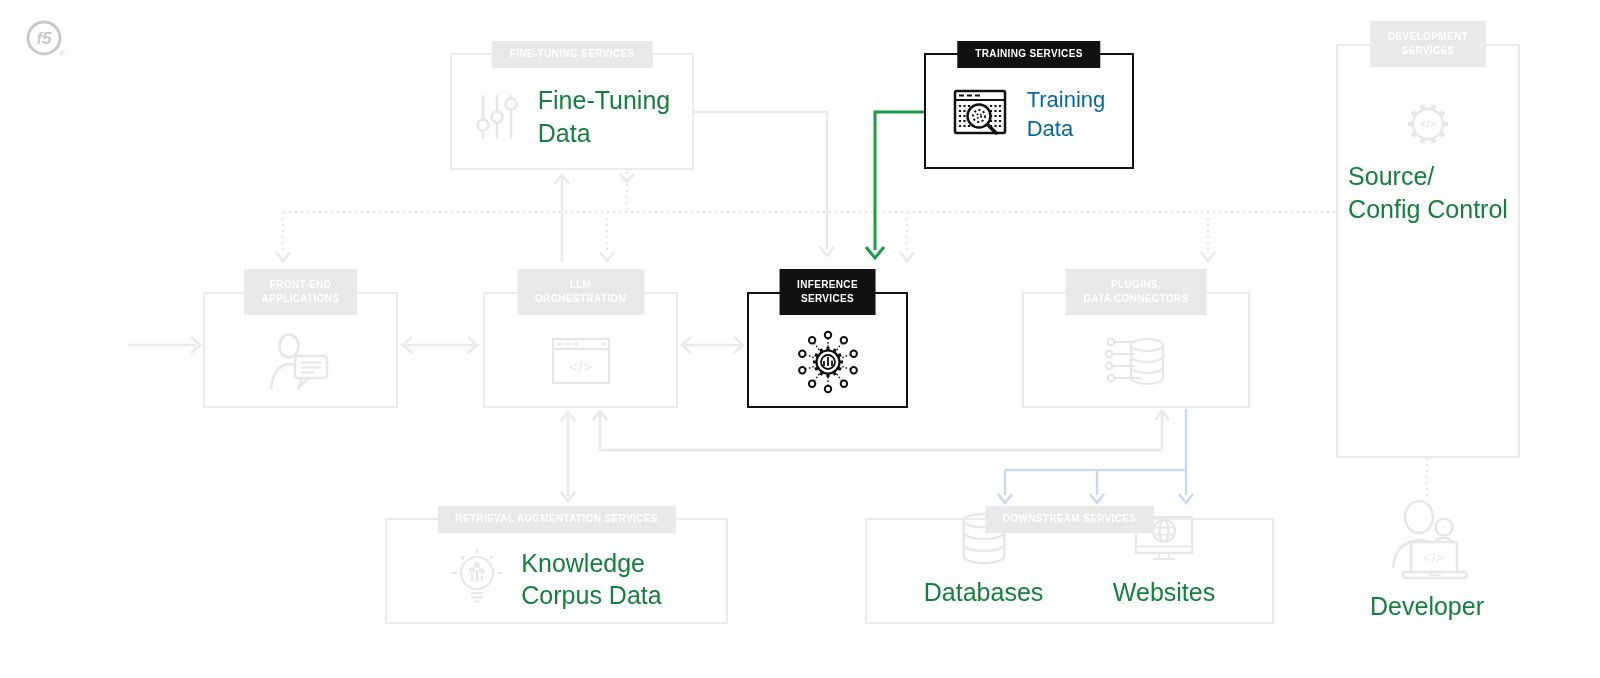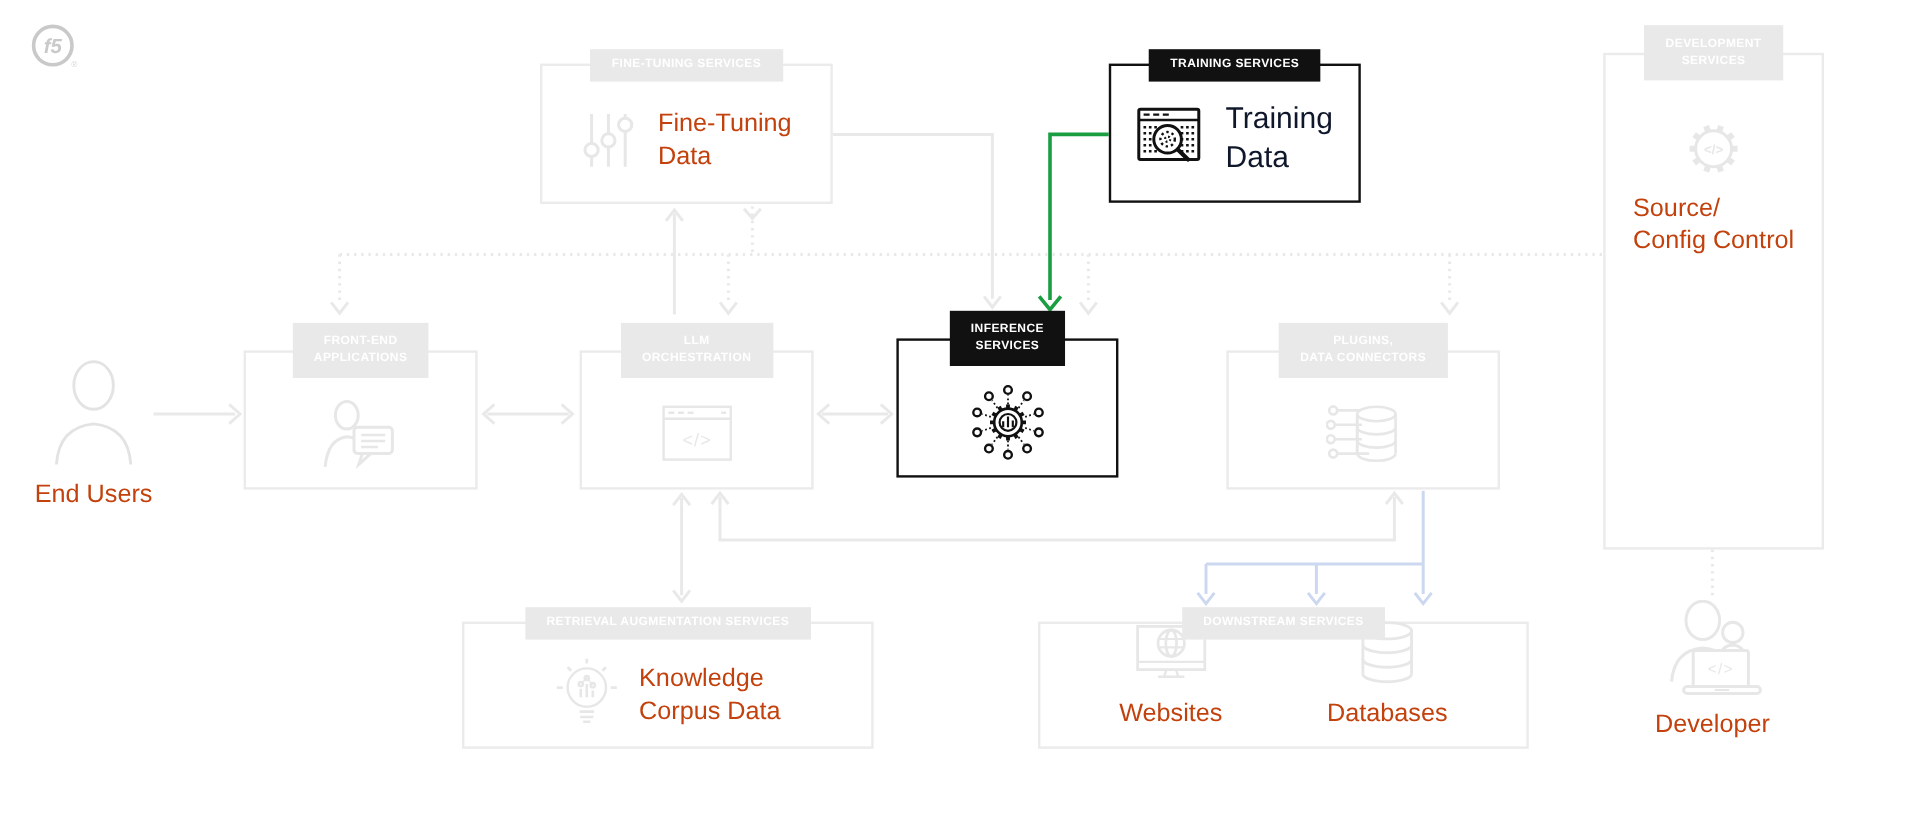--- a/index.html
+++ b/index.html
@@ -11,22 +11,22 @@
 
   .hdr { position:absolute; left:50%; transform:translateX(-50%);
          background:#e9e9e9; color:#ffffff; font-weight:700; font-size:10px;
          letter-spacing:.35px; text-align:center; white-space:pre-line;
          display:flex; align-items:center; justify-content:center;
          line-height:1.45; padding:0 18px; width:max-content; }
   .box.active .hdr { background:#111111; }
   .hdr.one { height:27px; top:-14px; white-space:nowrap; }
   .hdr.two { height:46px; top:-25px; }
 
-  .lbl { color:#c2410c; font-size:21px; line-height:1.3; white-space:pre-line; }
-  .lbl.dark { color:#0f172a; font-size:25px; }
+  .lbl { color:#15803d; font-size:25px; line-height:1.3; white-space:pre-line; }
+  .lbl.dark { color:#0369a1; font-size:22px; }
 
   .duo { display:flex; align-items:center; justify-content:center; gap:18px;
          height:100%; padding-top:10px; }
   .center-icon { display:flex; align-items:center; justify-content:center;
          height:100%; padding-top:24px; }
 
   .dev-col { display:flex; flex-direction:column; align-items:center;
          padding-top:52px; gap:32px; height:100%; }
   .dev-item { display:flex; flex-direction:column; align-items:center; gap:10px; }
   .dev-item .lbl { text-align:left; }
@@ -126,21 +126,21 @@
     <div class="center-icon">
       <svg width="60" height="50" viewBox="0 0 60 50" stroke="#e7e7e7" stroke-width="2" fill="none">
         <rect x="2" y="2" width="56" height="44"></rect>
         <path d="M2,12 H58"></path>
         <path d="M6,7 H11 M14,7 H19 M22,7 H27 M50,7 H54"></path>
         <text x="30" y="35" font-size="15" text-anchor="middle" letter-spacing="1" fill="#e7e7e7" stroke="none">&lt;/&gt;</text>
       </svg>
     </div>
   </div>
 
-  <div class="box active" style="left:747px;top:282px;width:185px;height:116px">
+  <div class="box active" style="left:747px;top:292px;width:161px;height:116px">
     <div class="hdr two">INFERENCE
 SERVICES</div>
     <div class="center-icon">
       <svg width="70" height="70" viewBox="0 0 70 70" stroke="#111" fill="none">
         <circle cx="35" cy="35" r="11.5" stroke-width="2.2"></circle>
         <path stroke-width="3.2" d="M46.5,35 H50 M45,40.8 L48,42.5 M40.8,45 L42.5,48 M35,46.5 V50 M29.2,45 L27.5,48 M25,40.8 L22,42.5 M23.5,35 H20 M25,29.2 L22,27.5 M29.2,25 L27.5,22 M35,23.5 V20 M40.8,25 L42.5,22 M45,29.2 L48,27.5"></path>
         <circle cx="35" cy="35" r="7" stroke-width="1.8"></circle>
         <path d="M31,39 V34 M35,39 V30 M39,39 V33.5" stroke-width="1.8"></path>
         <path stroke-width="1.5" stroke-dasharray="1.5 2" d="M35,20 V12.5 M43.8,22.9 L48.2,16.8 M49.3,30.4 L56.4,28 M49.3,39.6 L56.4,42 M43.8,47.1 L48.2,53.2 M35,50 V57.5 M26.2,47.1 L21.8,53.2 M20.7,39.6 L13.6,42 M20.7,30.4 L13.6,28 M26.2,22.9 L21.8,16.8"></path>
         <g stroke-width="2">
@@ -194,48 +194,41 @@
       </svg>
       <div class="lbl">Knowledge
 Corpus Data</div>
     </div>
   </div>
 
   <div class="box" style="left:865px;top:518px;width:409px;height:106px">
     <div class="hdr one">DOWNSTREAM SERVICES</div>
     <div class="ds-row">
       <div class="ds-item">
+        <svg width="52" height="56" viewBox="0 0 52 58" stroke="#e7e7e7" stroke-width="2.5" fill="none">
+          <ellipse cx="26" cy="10" rx="21" ry="7"></ellipse>
+          <path d="M5,10 V47 M47,10 V47"></path>
+          <path d="M5,47 A21,7 0 0 0 47,47 M5,22 A21,7 0 0 0 47,22 M5,34.5 A21,7 0 0 0 47,34.5"></path>
+        </svg>
+        <div class="lbl">Databases</div>
+      </div>
+      <div class="ds-item">
         <svg width="60" height="52" viewBox="0 0 60 52" stroke="#e7e7e7" stroke-width="2.3" fill="none">
           <rect x="2" y="2" width="56" height="36"></rect>
           <circle cx="30" cy="16" r="11"></circle>
           <ellipse cx="30" cy="16" rx="4.5" ry="11"></ellipse>
           <path d="M19.5,12.5 H40.5 M19.5,19.5 H40.5" stroke-width="1.8"></path>
           <path d="M2,31.5 H58" stroke-width="1.8"></path>
           <path d="M26,38 L24,44 M34,38 L36,44 M19,44 H41" stroke-width="2"></path>
         </svg>
         <div class="lbl">Websites</div>
       </div>
-      <div class="ds-item">
-        <svg width="52" height="56" viewBox="0 0 52 58" stroke="#e7e7e7" stroke-width="2.5" fill="none">
-          <ellipse cx="26" cy="10" rx="21" ry="7"></ellipse>
-          <path d="M5,10 V47 M47,10 V47"></path>
-          <path d="M5,47 A21,7 0 0 0 47,47 M5,22 A21,7 0 0 0 47,22 M5,34.5 A21,7 0 0 0 47,34.5"></path>
-        </svg>
-        <div class="lbl">Databases</div>
-      </div>
-    </div>
-  </div>
-
-  <div class="actor" style="left:28px;top:298px;width:100px">
-    <svg width="80" height="92" viewBox="0 0 80 95" stroke="#e3e3e3" stroke-width="2.5" fill="none">
-      <ellipse cx="40" cy="24" rx="17" ry="20.5"></ellipse>
-      <path d="M8,92 Q10,60 40,57 Q70,60 72,92"></path>
-    </svg>
-    <div class="lbl">End Users</div>
-  </div>
+    </div>
+  </div>
+
 
   <div class="actor" style="left:1365px;top:500px;width:124px">
     <svg width="88" height="82" viewBox="0 0 88 82" stroke="#e7e7e7" stroke-width="2.5" fill="none">
       <ellipse cx="36" cy="17" rx="14" ry="16"></ellipse>
       <path d="M10,68 Q12,42 36,40 Q48,41 54,47"></path>
       <circle cx="61" cy="27" r="8.5"></circle>
       <path d="M50,47 Q52,38 61,37.5 Q70,38 73,50"></path>
       <rect x="28" y="42" width="46" height="31" rx="2" fill="#fff"></rect>
       <text x="51" y="62" font-size="13" text-anchor="middle" letter-spacing="1" fill="#e7e7e7" stroke="none">&lt;/&gt;</text>
       <rect x="20" y="72" width="64" height="6" rx="3" fill="#fff"></rect>

